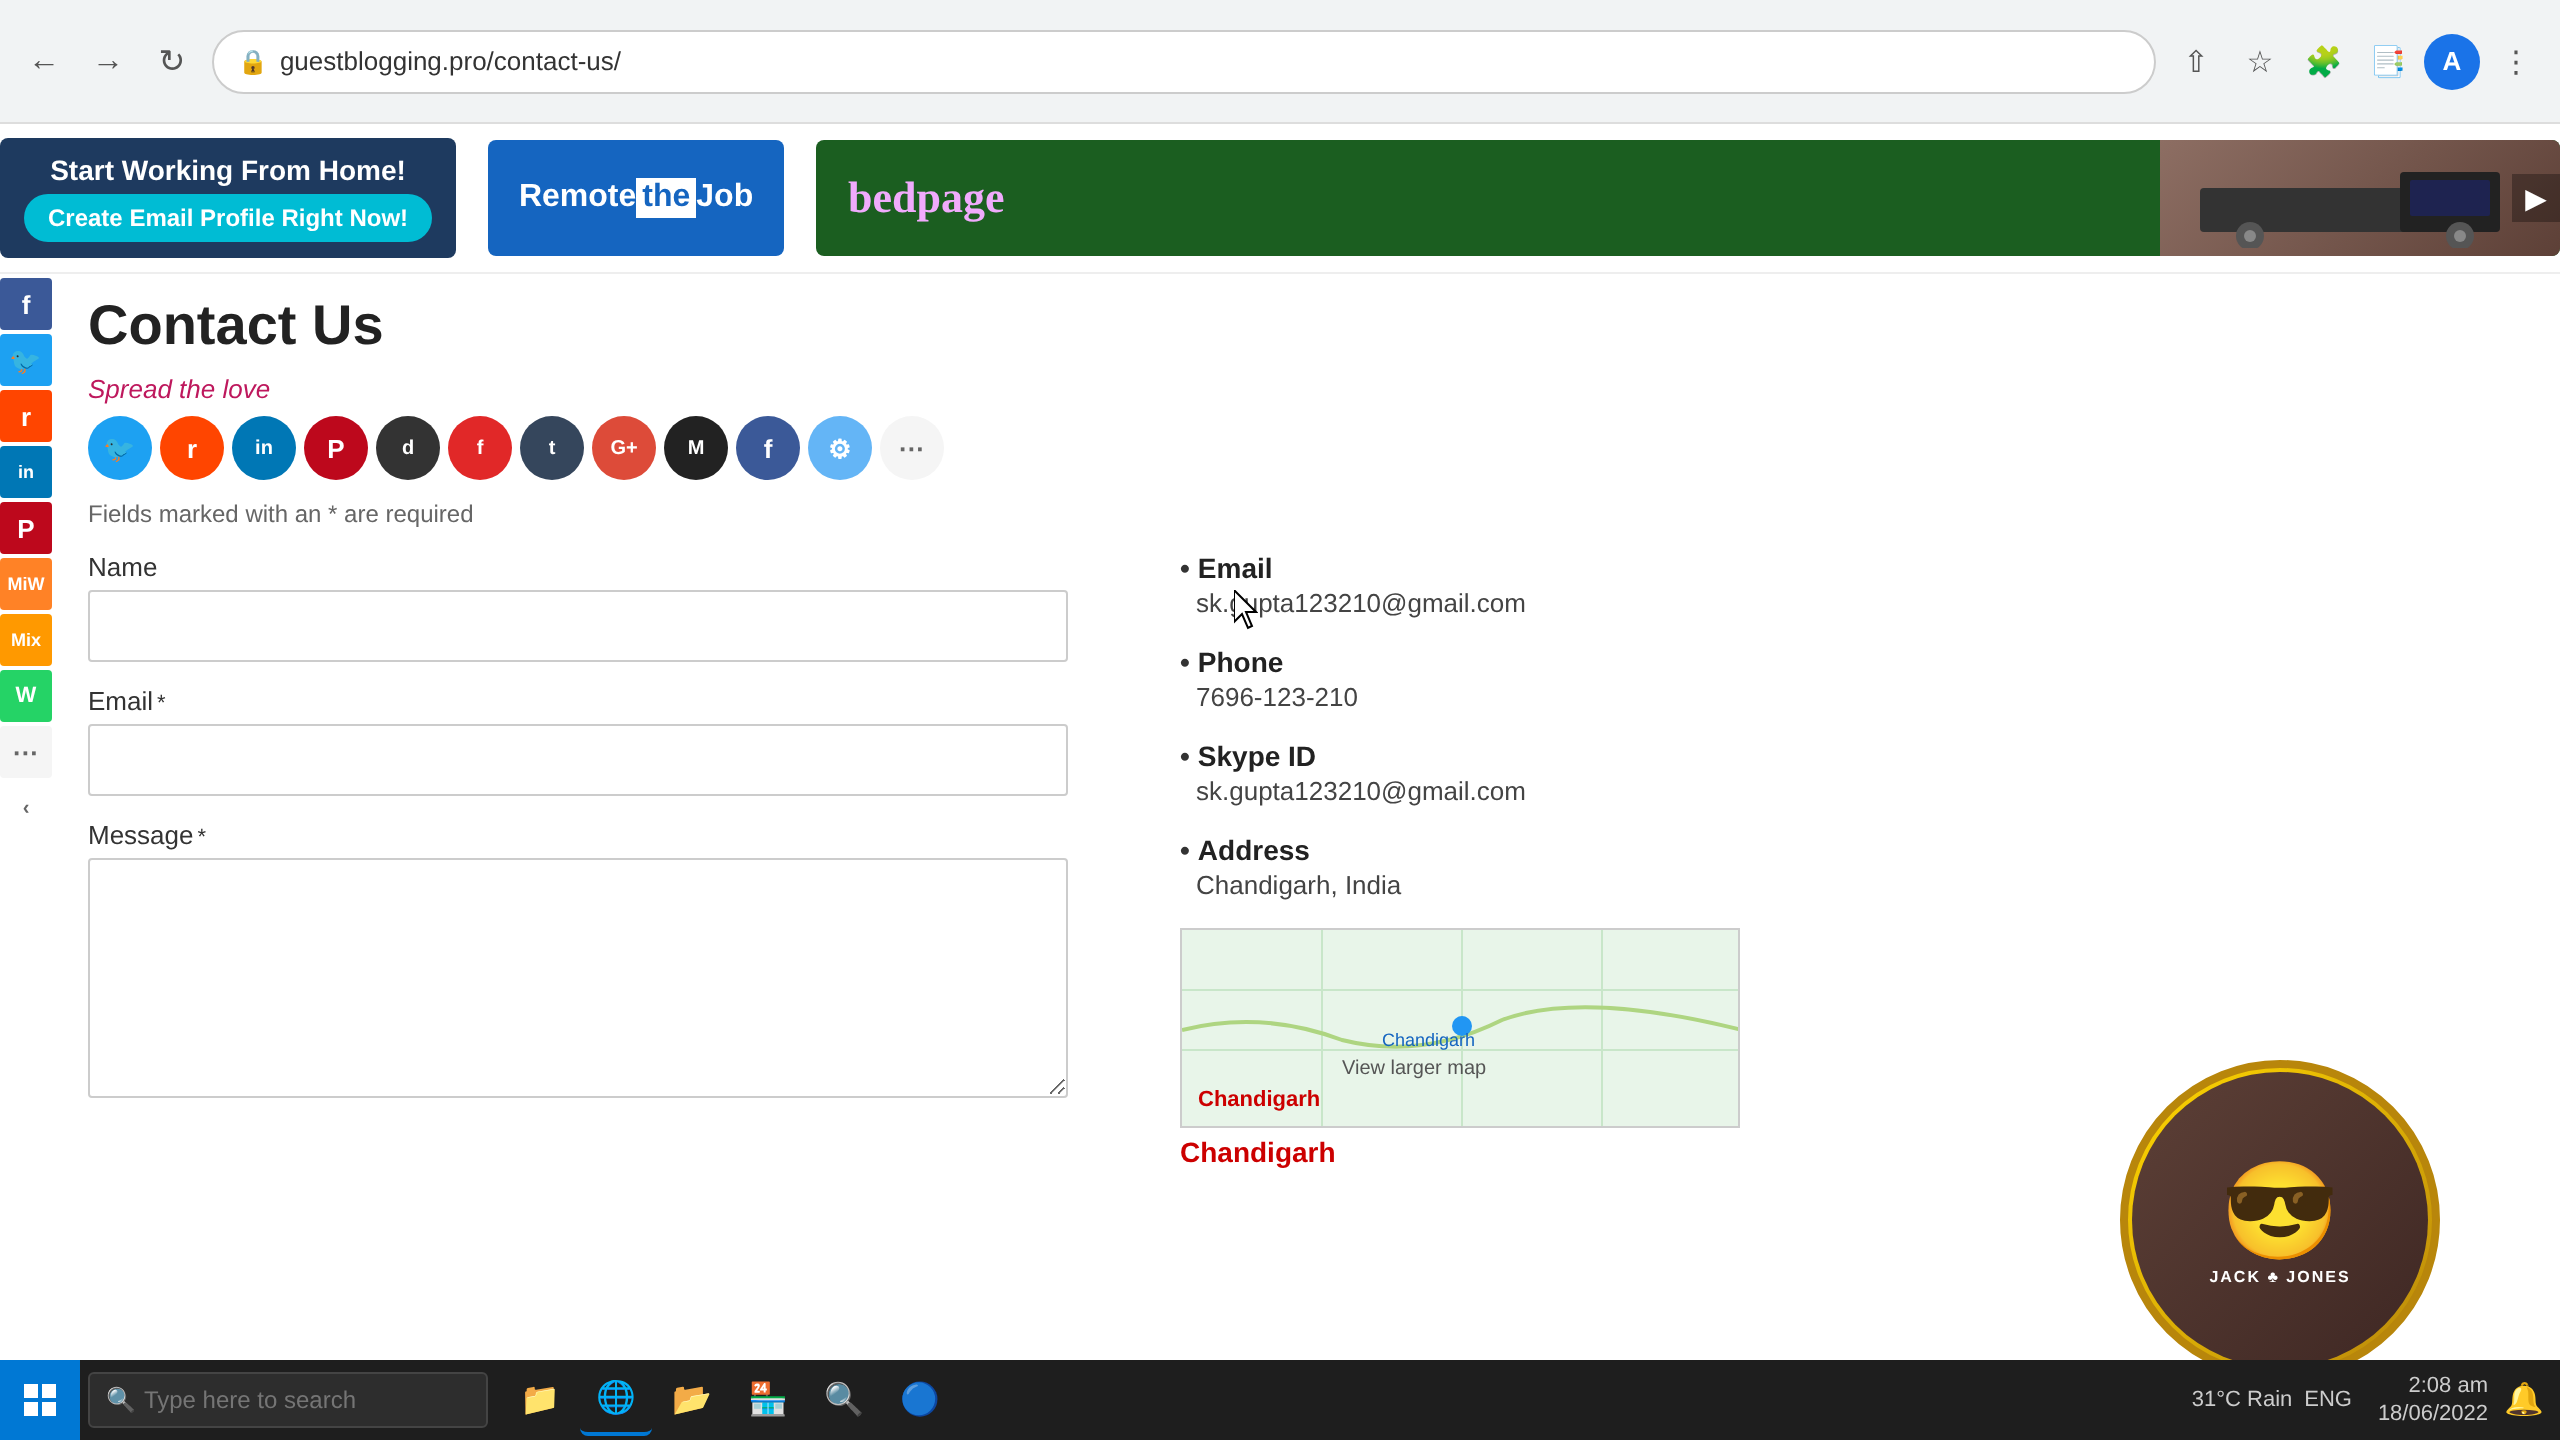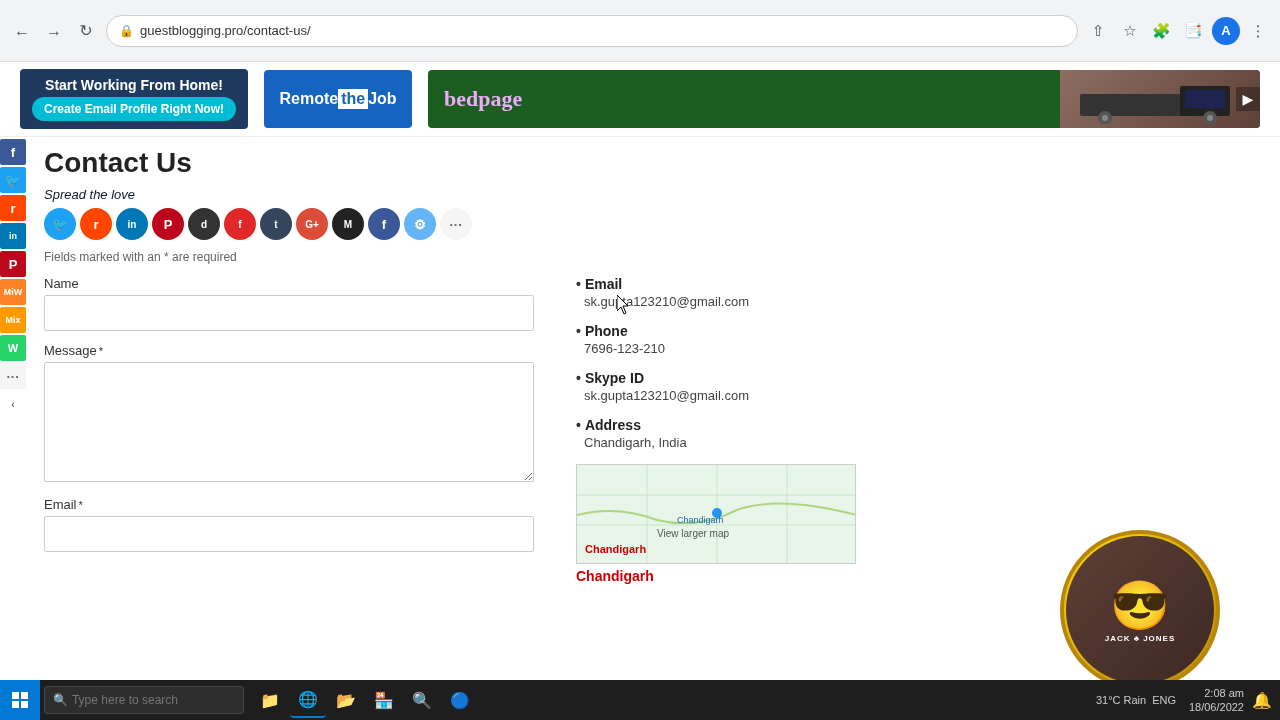--- a/index.html
+++ b/index.html
@@ -78,21 +78,21 @@
       flex-direction: column;
       position: relative;
     }
 
     
     .top-banner {
       background: #fff;
       height: 75px;
       display: flex;
       align-items: center;
-      padding: 8px 20px;
+      padding: 8px 0;
       gap: 16px;
       border-bottom: 1px solid #eee;
     }
     .ad-left {
       background: #1e3a5f;
       color: white;
       padding: 8px 12px;
       border-radius: 4px;
       min-width: 220px;
       text-align: center;
@@ -220,21 +220,21 @@
     .contact-heading {
       font-size: 28px;
       font-weight: bold;
       color: #222;
       margin-bottom: 8px;
     }
 
     
     .spread-love {
       font-size: 13px;
-      color: #0f172a;
+      color: #be185d;
       font-style: italic;
       margin-bottom: 6px;
     }
 
     
     .share-icons-row {
       display: flex;
       gap: 4px;
       margin-bottom: 10px;
     }
@@ -266,21 +266,21 @@
     
     .required-note {
       font-size: 12px;
       color: #666;
       margin-bottom: 12px;
     }
 
     
     .form-contact-row {
       display: flex;
-      gap: 32px;
+      gap: 46px;
     }
 
     
     .contact-form {
       flex: 0 0 500px;
     }
     .form-group {
       margin-bottom: 12px;
     }
     .form-label {
@@ -586,29 +586,29 @@
 
       <div class="form-contact-row">
 
         <div class="contact-form">
           <div class="form-group">
             <label class="form-label">Name</label>
             <input class="form-input" type="text" style="">
           </div>
           <div class="form-group">
             <label class="form-label">
+              <span>Email</span><span class="required-star">*</span>
+            </label>
+            <input class="form-input" type="email" style="">
+          </div>
+          <div class="form-group">
+            <label class="form-label">
               <span>Message</span><span class="required-star">*</span>
             </label>
             <textarea class="form-textarea" style=""></textarea>
-          </div>
-          <div class="form-group">
-            <label class="form-label">
-              <span>Email</span><span class="required-star">*</span>
-            </label>
-            <input class="form-input" type="email" style="">
           </div>
         </div>
 
         <div class="contact-info">
           <div class="contact-info-item">
             <div class="contact-info-label">
               <span class="bullet">•</span><span>Email</span>
             </div>
             <div class="contact-info-value">sk.gupta123210@gmail.com</div>
           </div>

